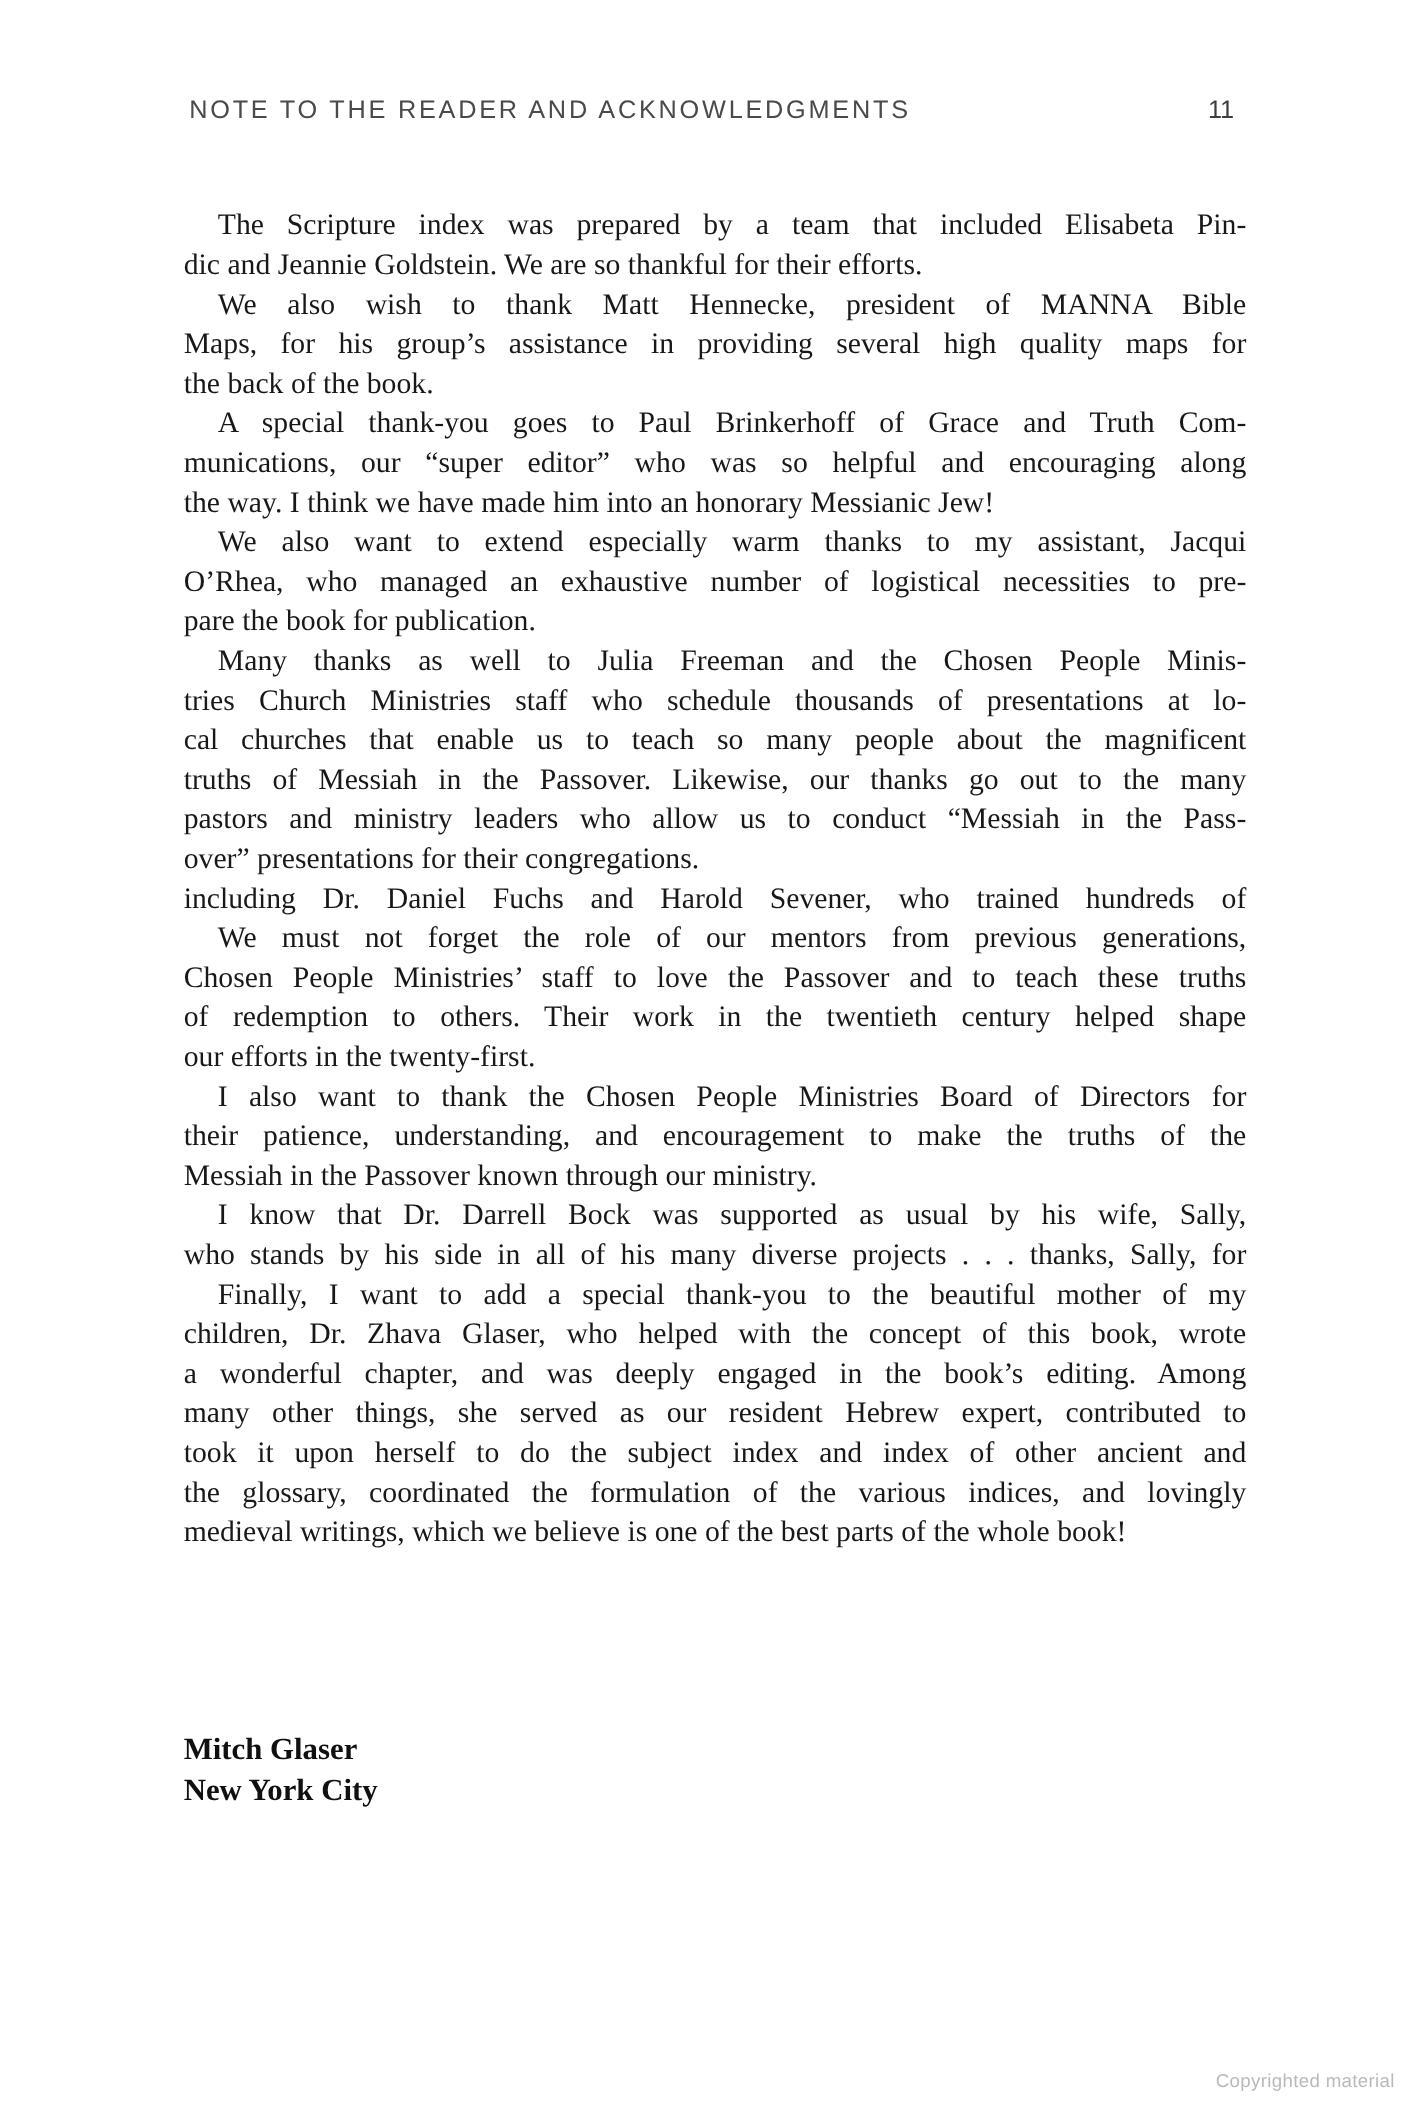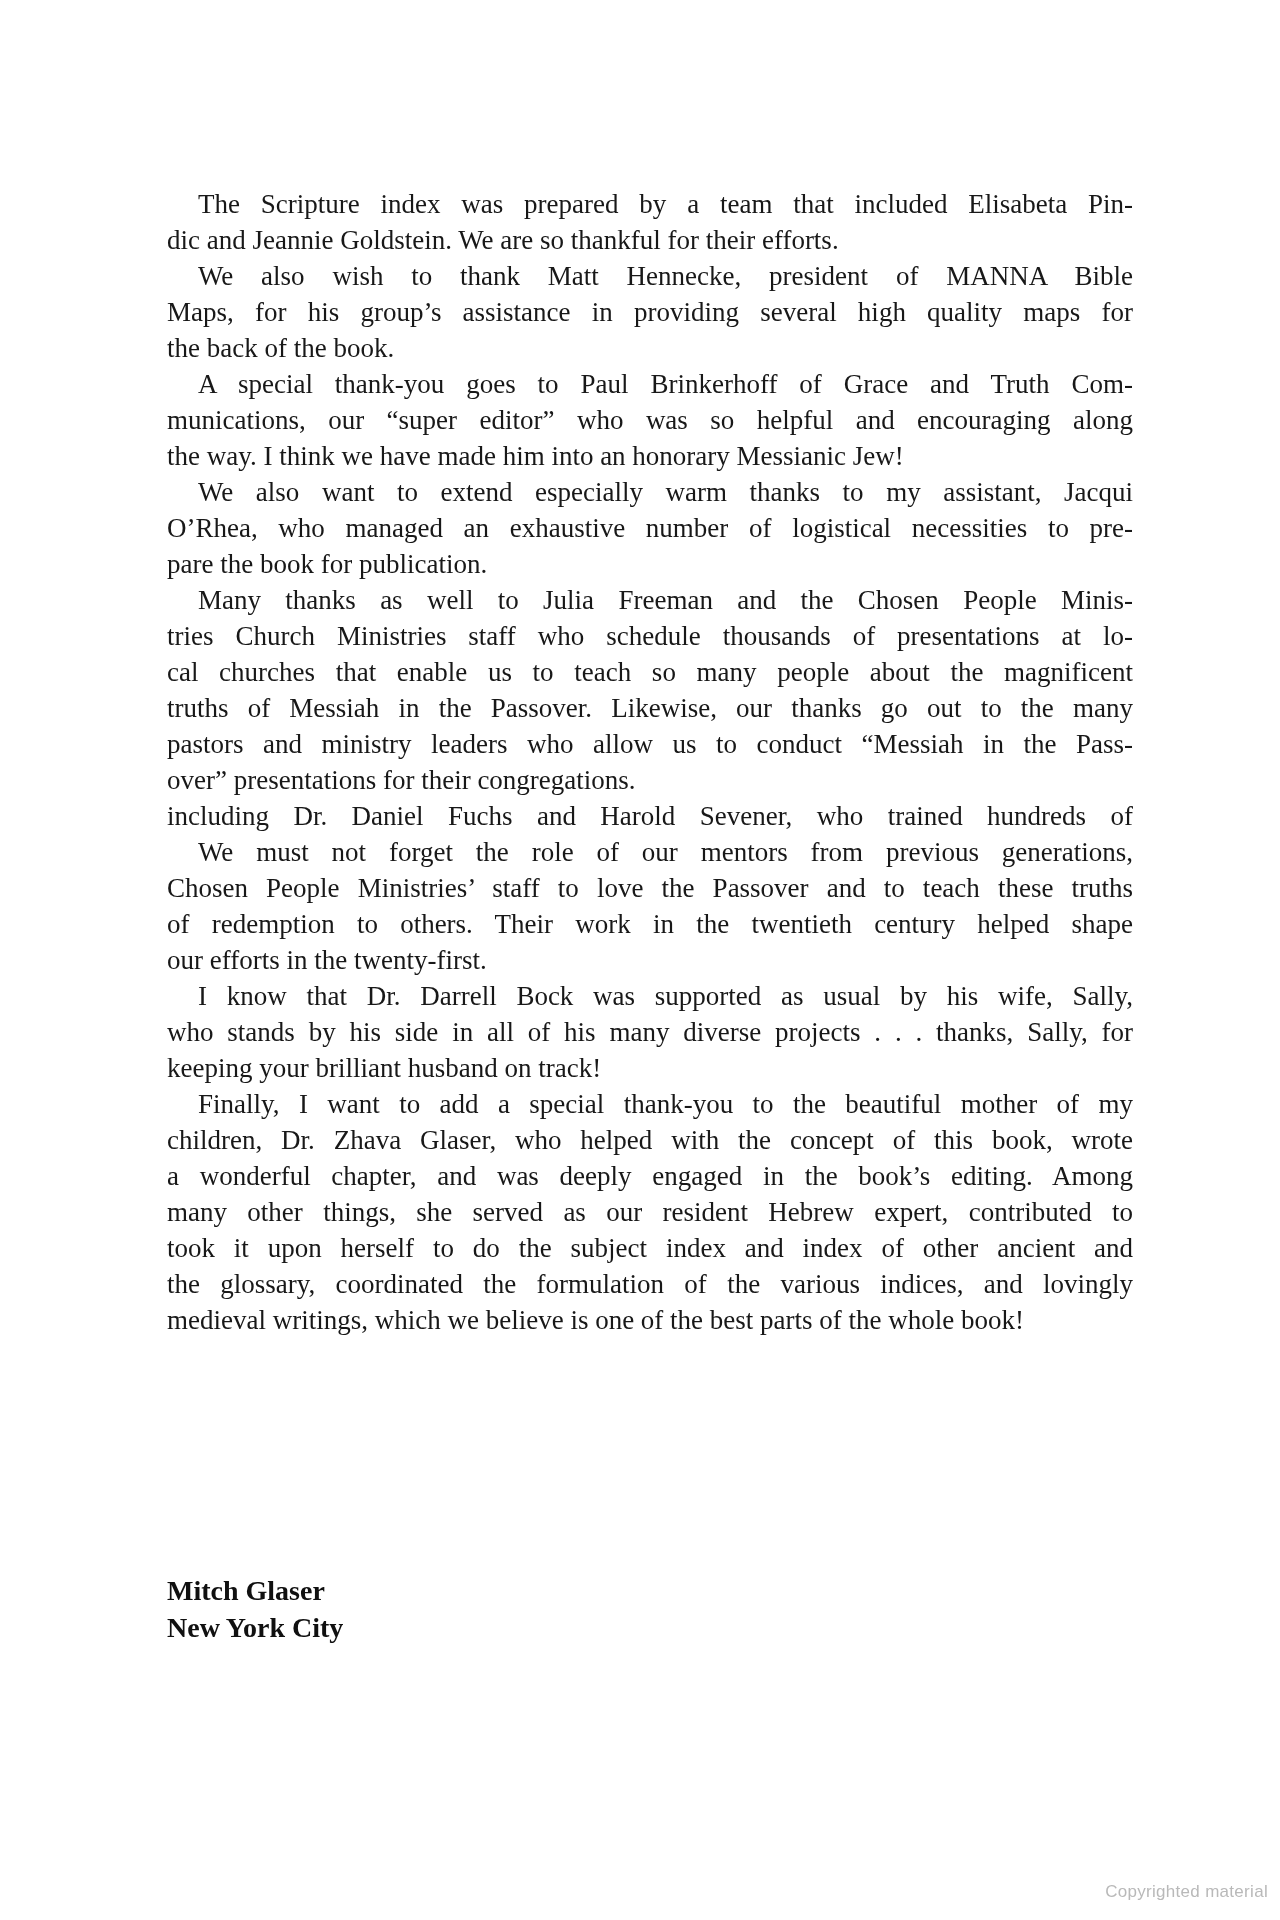--- a/index.html
+++ b/index.html
@@ -74,20 +74,24 @@
     font-size: 17px;
     color: #b9b9b9;
     letter-spacing: 0.3px;
   }
 </style>
 </head>
 <body>
 
 <div class="page">
 
+  <div class="running-head">
+    <span class="title">NOTE TO THE READER AND ACKNOWLEDGMENTS</span>
+    <span class="folio">11</span>
+  </div>
 
   <div class="body-text">
       <div class="paragraph">
         <div class="line first">The Scripture index was prepared by a team that included Elisabeta Pin-</div>
         <div class="line last">dic and Jeannie Goldstein. We are so thankful for their efforts.</div>
       </div>
       <div class="paragraph">
         <div class="line first">We also wish to thank Matt Hennecke, president of MANNA Bible</div>
         <div class="line">Maps, for his group’s assistance in providing several high quality maps for</div>
         <div class="line last">the back of the book.</div>
@@ -111,23 +115,27 @@
         <div class="line last">over” presentations for their congregations.</div>
       </div>
       <div class="paragraph">
         <div class="line">including Dr. Daniel Fuchs and Harold Sevener, who trained hundreds of</div>
         <div class="line first">We must not forget the role of our mentors from previous generations,</div>
         <div class="line">Chosen People Ministries’ staff to love the Passover and to teach these truths</div>
         <div class="line">of redemption to others. Their work in the twentieth century helped shape</div>
         <div class="line last">our efforts in the twenty-first.</div>
       </div>
       <div class="paragraph">
+        <div class="line first">I also want to thank the Chosen People Ministries Board of Directors for</div>
+        <div class="line">their patience, understanding, and encouragement to make the truths of the</div>
+        <div class="line last">Messiah in the Passover known through our ministry.</div>
+      </div>
+      <div class="paragraph">
         <div class="line first">I know that Dr. Darrell Bock was supported as usual by his wife, Sally,</div>
         <div class="line">who stands by his side in all of his many diverse projects . . . thanks, Sally, for</div>
-        <div class="line last">keeping your brilliant husband on track!</div>
       </div>
       <div class="paragraph">
         <div class="line first">Finally, I want to add a special thank-you to the beautiful mother of my</div>
         <div class="line">children, Dr. Zhava Glaser, who helped with the concept of this book, wrote</div>
         <div class="line">a wonderful chapter, and was deeply engaged in the book’s editing. Among</div>
         <div class="line">many other things, she served as our resident Hebrew expert, contributed to</div>
         <div class="line">took it upon herself to do the subject index and index of other ancient and</div>
         <div class="line">the glossary, coordinated the formulation of the various indices, and lovingly</div>
         <div class="line last">medieval writings, which we believe is one of the best parts of the whole book!</div>
       </div>

